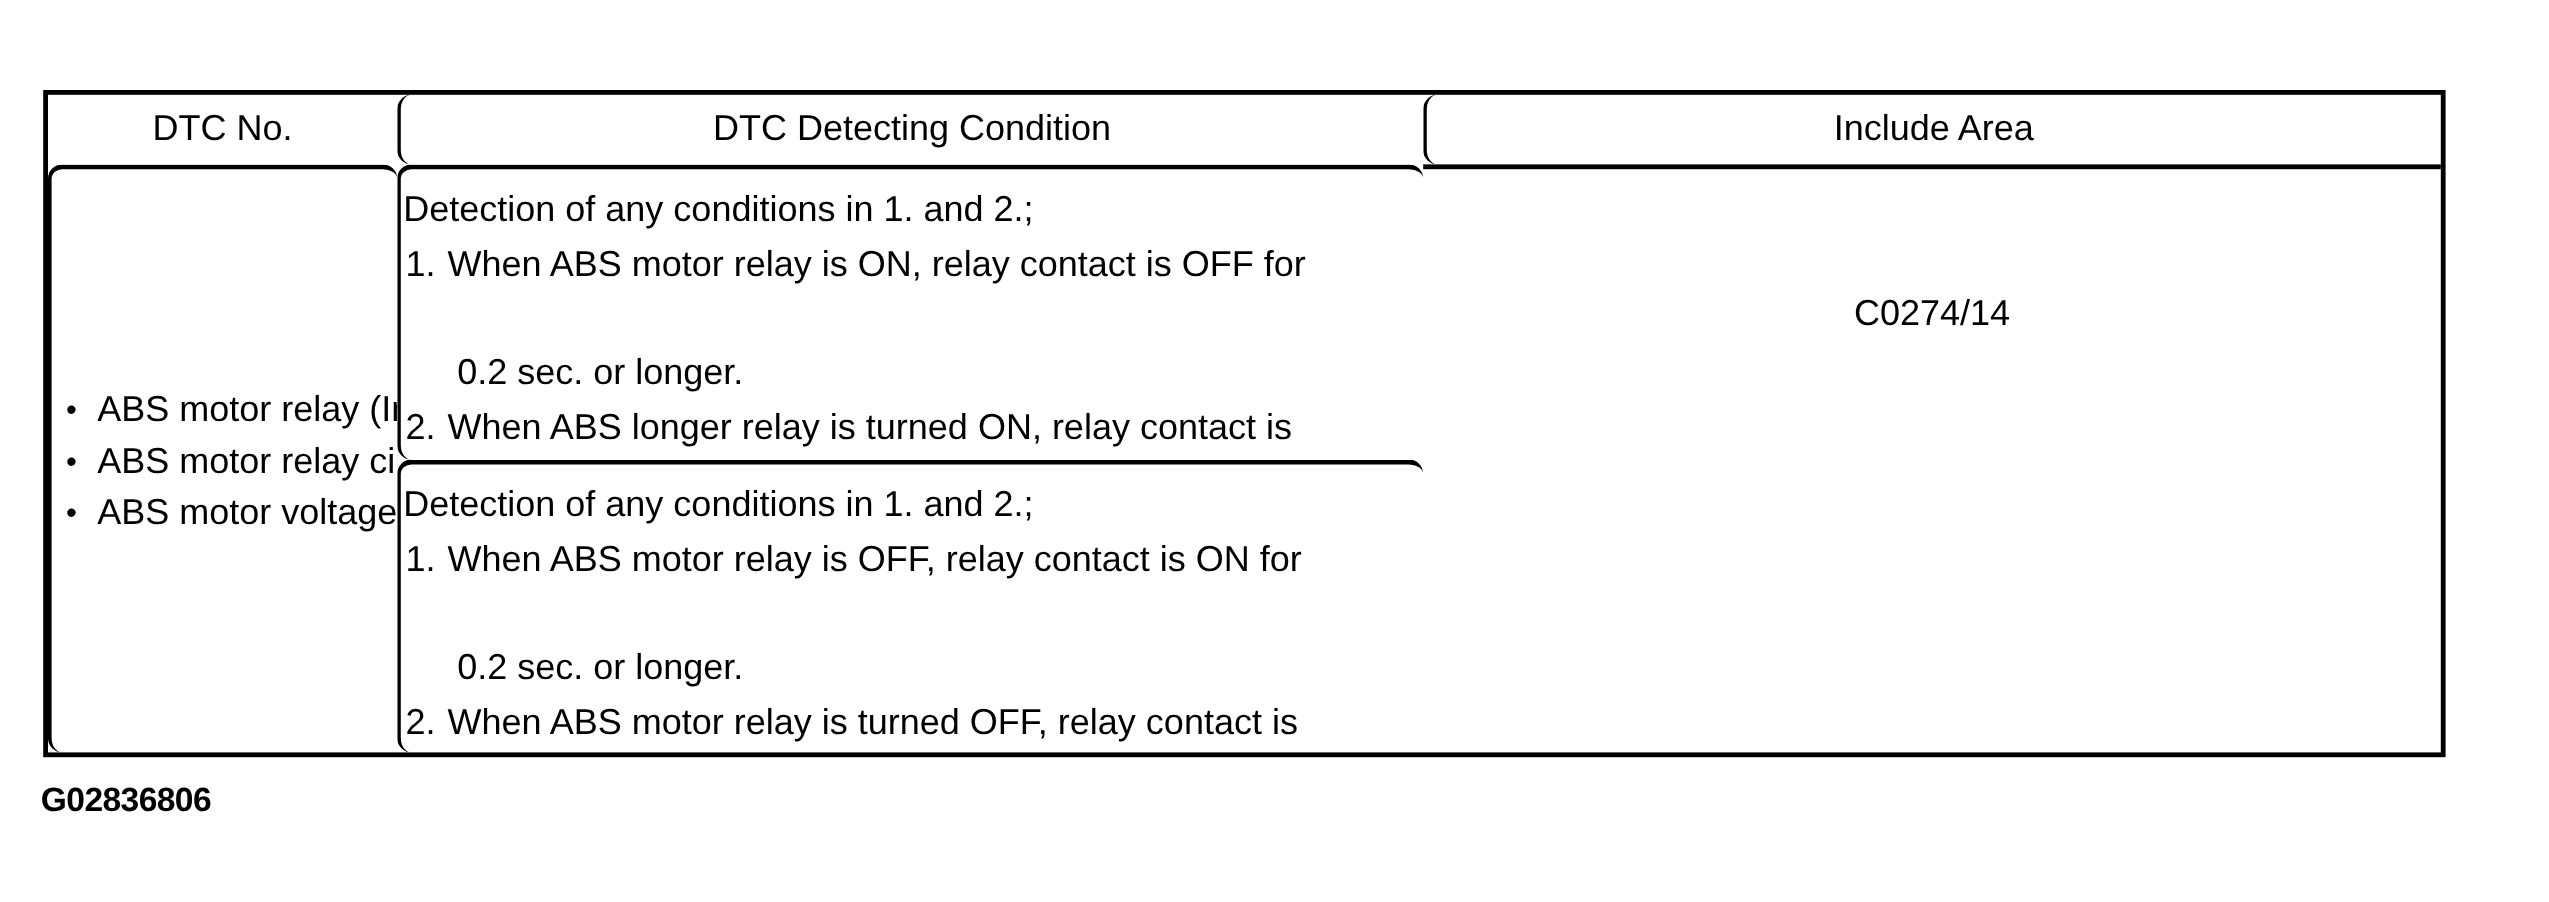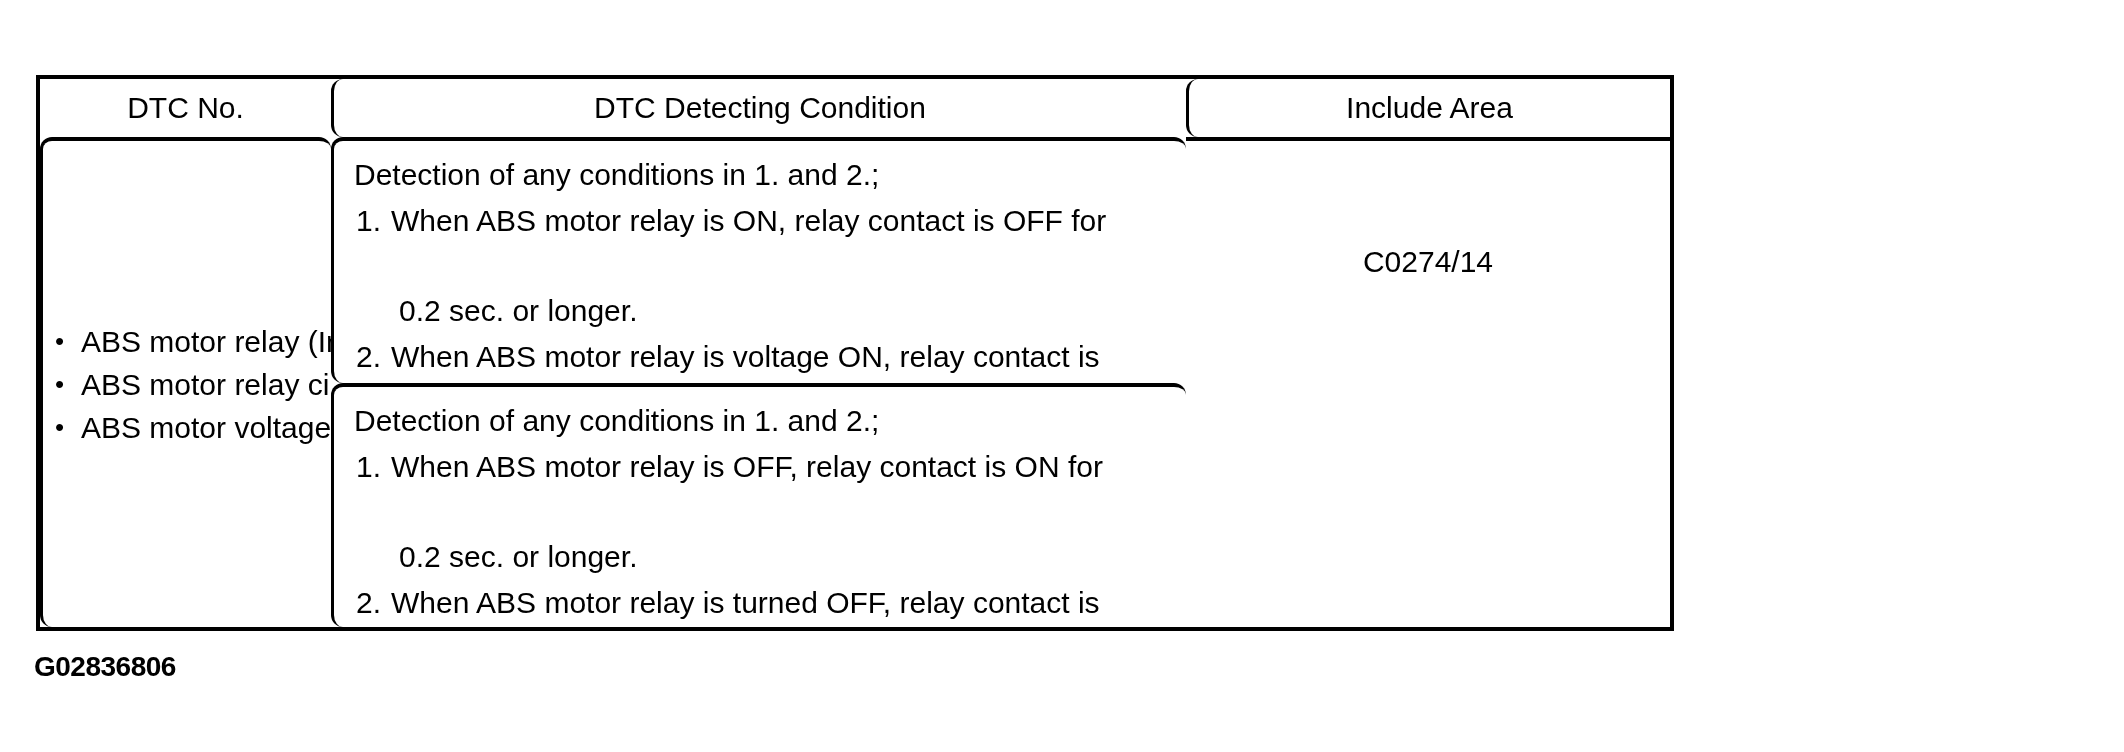--- a/index.html
+++ b/index.html
@@ -12,21 +12,21 @@
     width: 2124px;
     height: 752px;
     background: #ffffff;
     font-family: "Liberation Sans", "DejaVu Sans", sans-serif;
     color: #000000;
   }
   .dtc-table {
     position: absolute;
     left: 36px;
     top: 75px;
-    width: 1638px;
+    width: 2002px;
     height: 556px;
     box-sizing: border-box;
     border: 4px solid #000000;
     background: #ffffff;
     display: grid;
     grid-template-columns: 291px 855px 1fr;
     grid-template-rows: 58px 246px 1fr;
   }
   .cell {
     box-sizing: border-box;
@@ -42,21 +42,21 @@
     justify-content: center;
     white-space: nowrap;
   }
   .dtc-cell {
     display: flex;
     align-items: center;
     justify-content: center;
     white-space: nowrap;
   }
   .cond-cell {
-    padding: 11px 18px 0 20px;
+    padding: 11px 18px 0 2px;
     line-height: 46px;
   }
   .cond-intro { white-space: nowrap; }
   .li { position: relative; }
   .li-num { position: absolute; left: 2px; top: 0; }
   .li-line { white-space: nowrap; }
   .li-line.l1 { padding-left: 37px; }
   .li-line.l2 { padding-left: 45px; margin-top: 44px; }
   .trouble-cell {
     grid-row: 2 / 4;
@@ -96,21 +96,21 @@
 
     <div class="cell cond-cell border-l border-t">
       <div class="cond-intro">Detection of any conditions in 1. and 2.;</div>
       <div class="li">
         <span class="li-num">1.</span>
         <div class="li-line l1">When ABS motor relay is ON, relay contact is OFF for</div>
         <div class="li-line l2">0.2 sec. or longer.</div>
       </div>
       <div class="li">
         <span class="li-num">2.</span>
-        <div class="li-line l1">When ABS motor relay is voltage ON, relay contact is</div>
+        <div class="li-line l1">When ABS longer relay is turned ON, relay contact is</div>
       </div>
     </div>
 
     <div class="cell trouble-cell border-l border-t">
       <div class="bullet-row">
         <span class="bullet-glyph">•</span>
         <span>ABS motor relay (Include skid control ECU)</span>
       </div>
       <div class="bullet-row">
         <span class="bullet-glyph">•</span>

